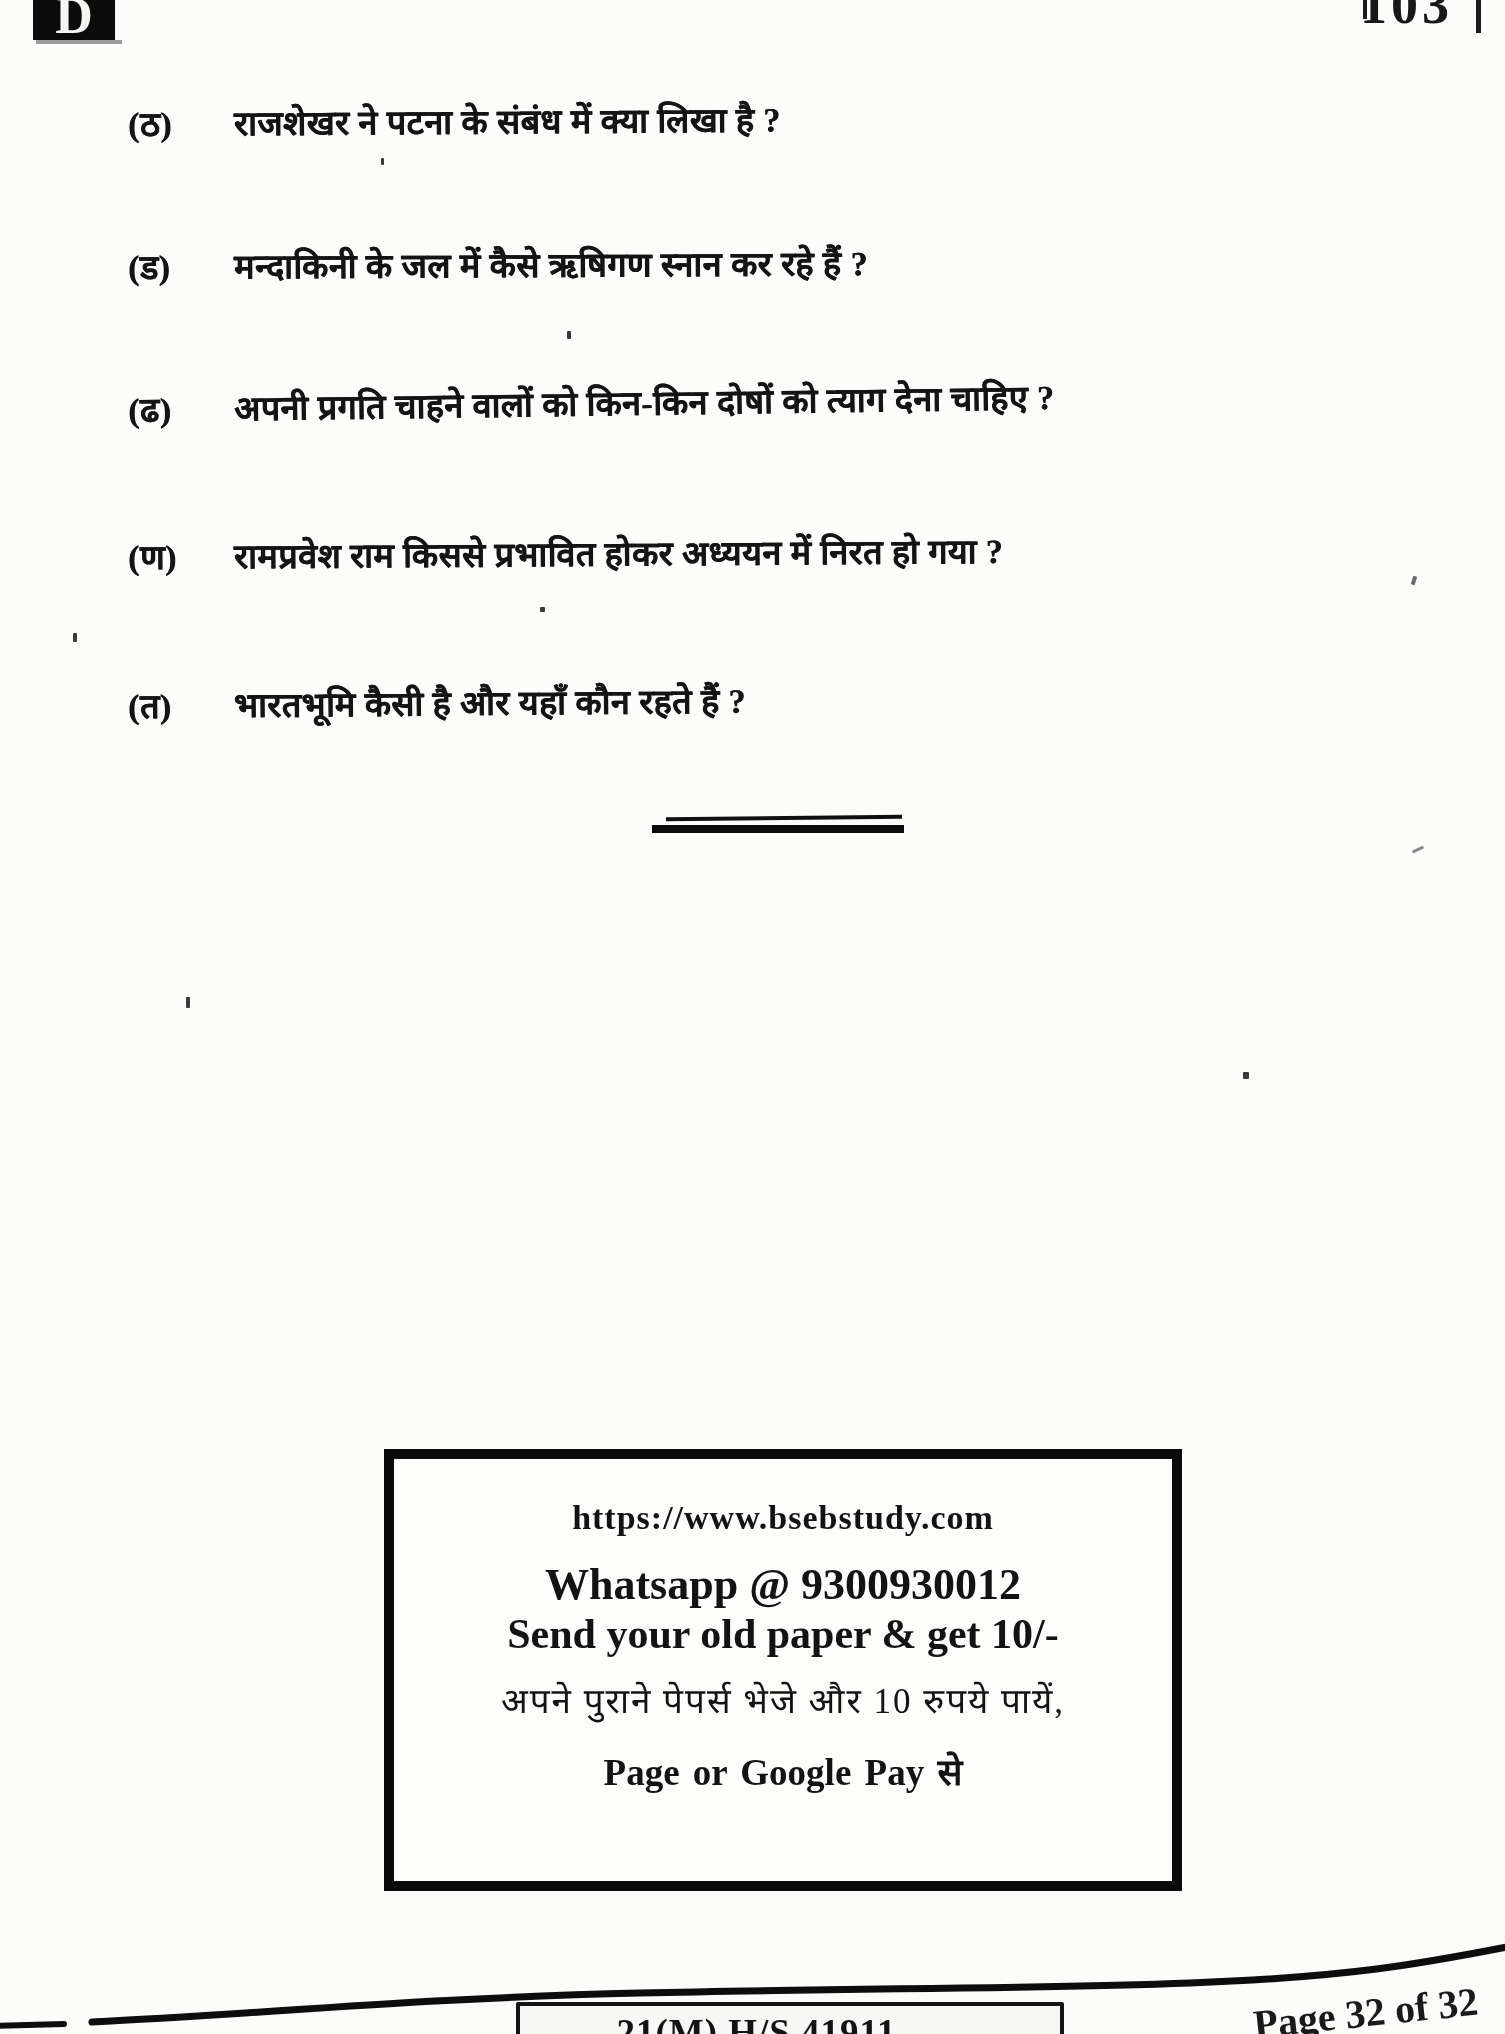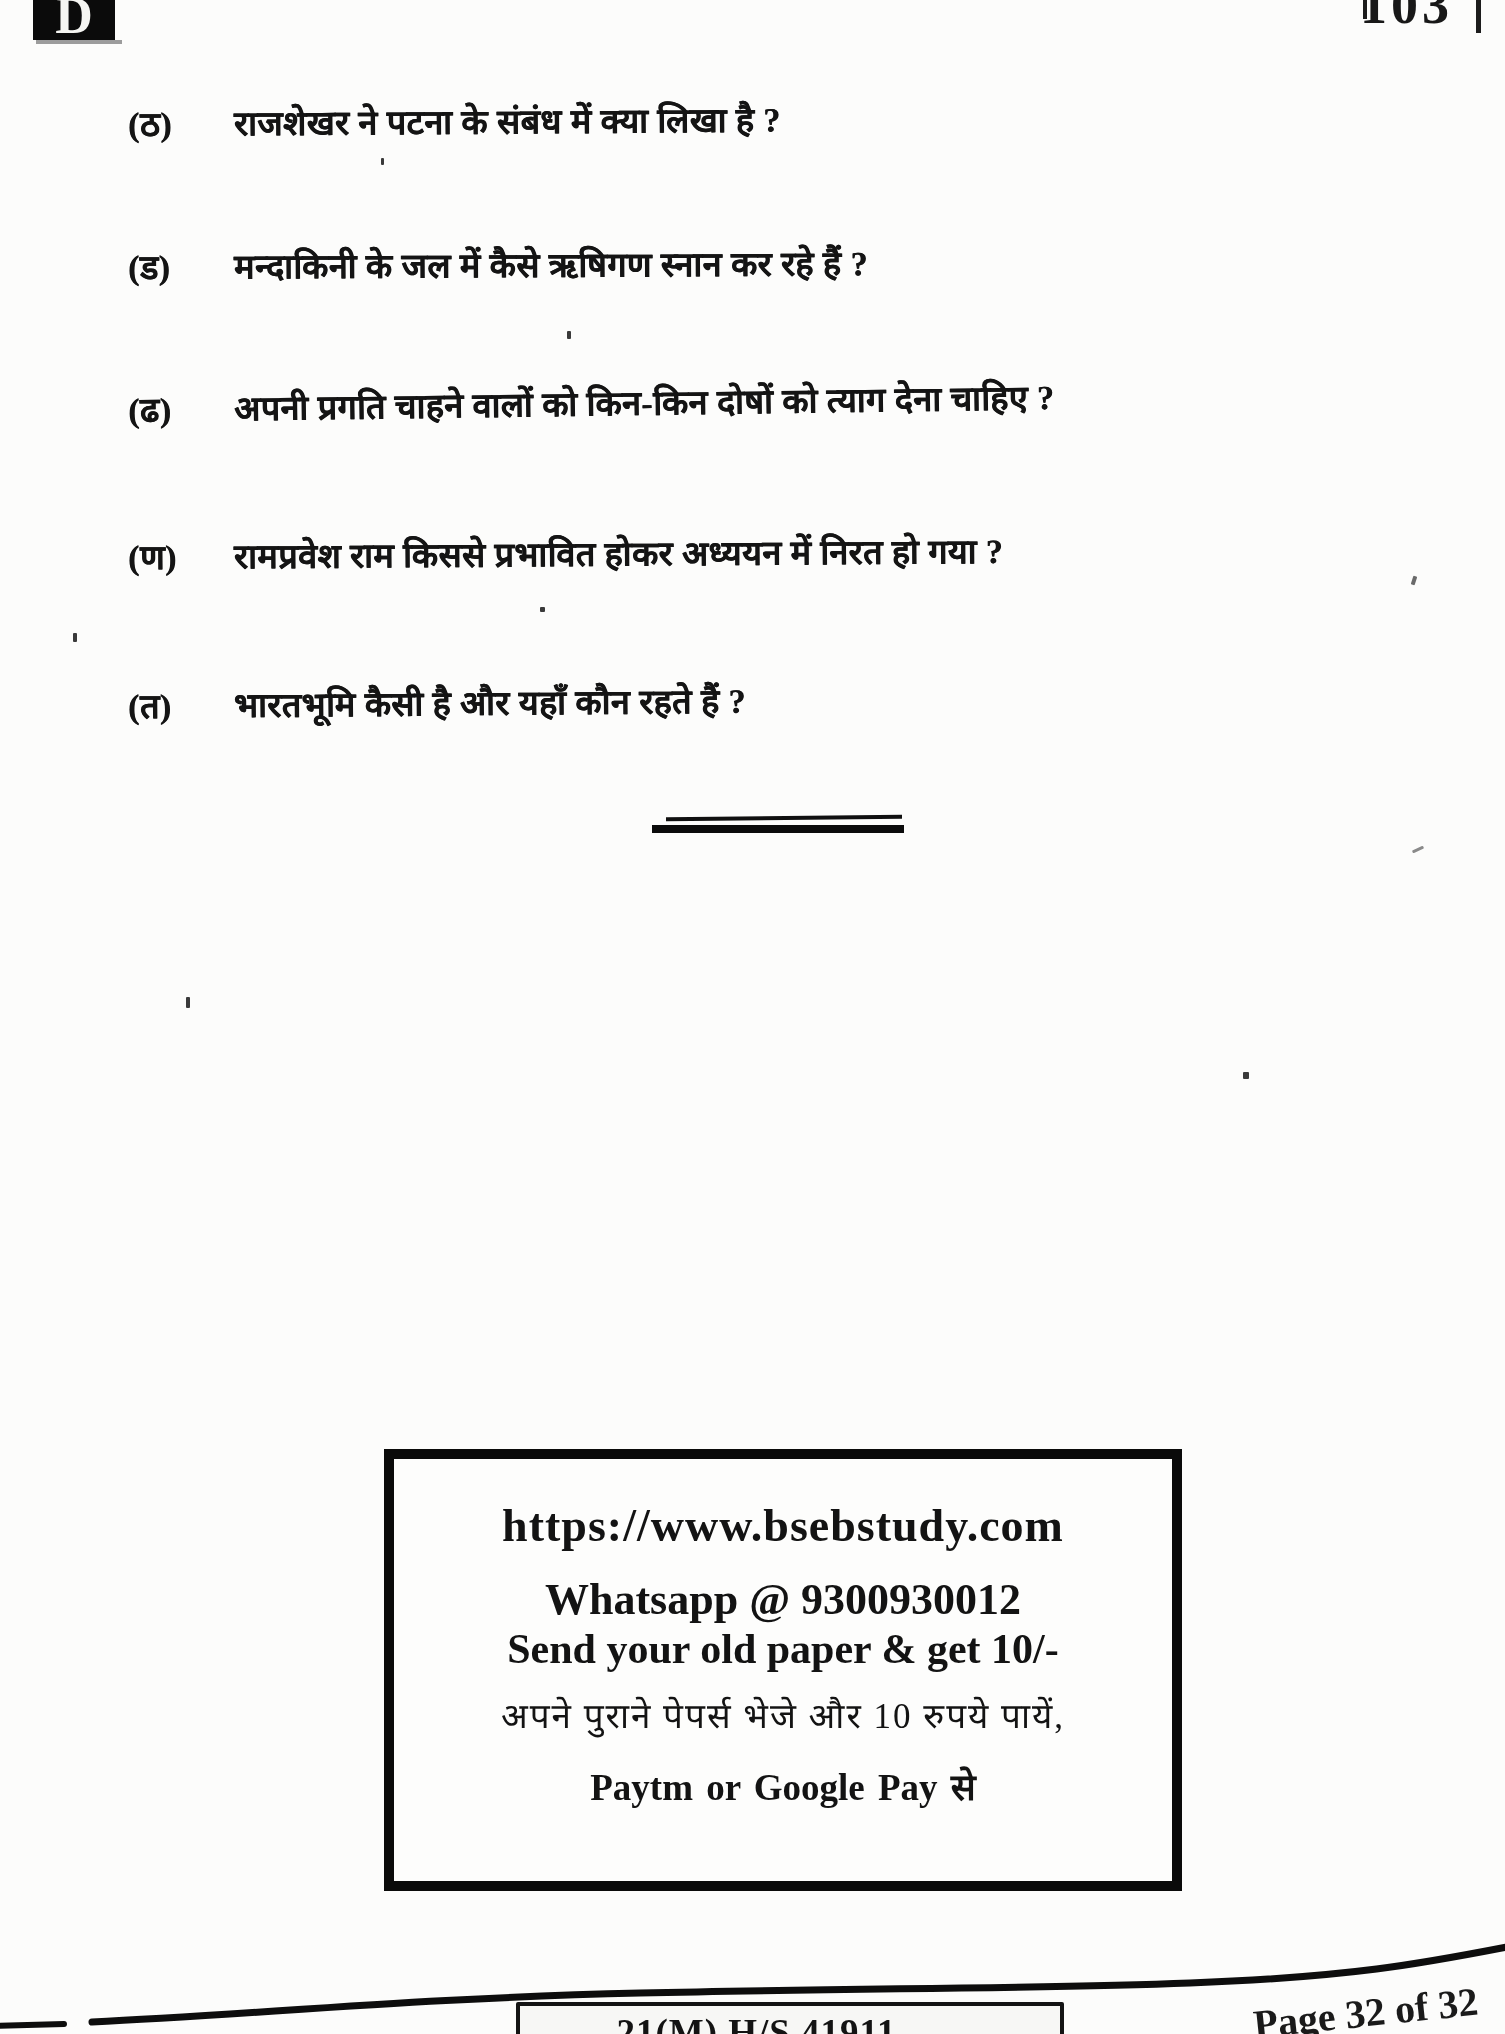--- a/index.html
+++ b/index.html
@@ -72,21 +72,21 @@
   
   .ad-box {
     position: absolute; left: 384px; top: 1449px;
     width: 778px; height: 396px;
     border: 10px solid #0a0a0a;
     background: #fdfdfc;
     display: flex; flex-direction: column; align-items: center;
     padding-top: 26px;
     text-align: center;
   }
-  .ad-url      { font-size: 46px; font-weight: 700; margin-top: 14px; letter-spacing: 1px; }
+  .ad-url      { font-size: 34px; font-weight: 700; margin-top: 14px; letter-spacing: 1px; }
   .ad-whatsapp { font-size: 44px; font-weight: 700; margin-top: 22px; }
   .ad-offer-en { font-size: 42px; font-weight: 700; }
   .ad-offer-hi { font-size: 35px; font-weight: 400; margin-top: 18px; letter-spacing: 2px; }
   .ad-payment  { font-size: 37px; font-weight: 700; margin-top: 22px; word-spacing: 4px; }
 
   
   .scan-edge { position: absolute; left: 0; top: 1934px; width: 1505px; height: 100px; }
 
   
   .code-box {
@@ -159,21 +159,21 @@
   <div class="divider">
     <div class="rule-thin"></div>
     <div class="rule-thick"></div>
   </div>
 
   <div class="ad-box">
     <div class="ad-url">https://www.bsebstudy.com</div>
     <div class="ad-whatsapp">Whatsapp @ 9300930012</div>
     <div class="ad-offer-en">Send your old paper &amp; get 10/-</div>
     <div class="ad-offer-hi">अपने पुराने पेपर्स भेजे और 10 रुपये पायें,</div>
-    <div class="ad-payment">Paytm or Google Pay से</div>
+    <div class="ad-payment">Page or Google Pay से</div>
   </div>
 
   <svg class="scan-edge" viewBox="0 0 1505 100" xmlns="http://www.w3.org/2000/svg" aria-hidden="true">
     <path d="M -6 92 L 64 90" stroke="#0d0d0d" stroke-width="6" fill="none" stroke-linecap="round"></path>
     <path d="M 92 88 C 260 80, 420 64, 640 59 S 1030 55, 1190 49 S 1420 30, 1512 12" stroke="#0d0d0d" stroke-width="7" fill="none" stroke-linecap="round"></path>
   </svg>
 
   <div class="code-box">
     <span class="code-main">21(M) H/S 41911</span>
     <span class="code-tail">......</span>

